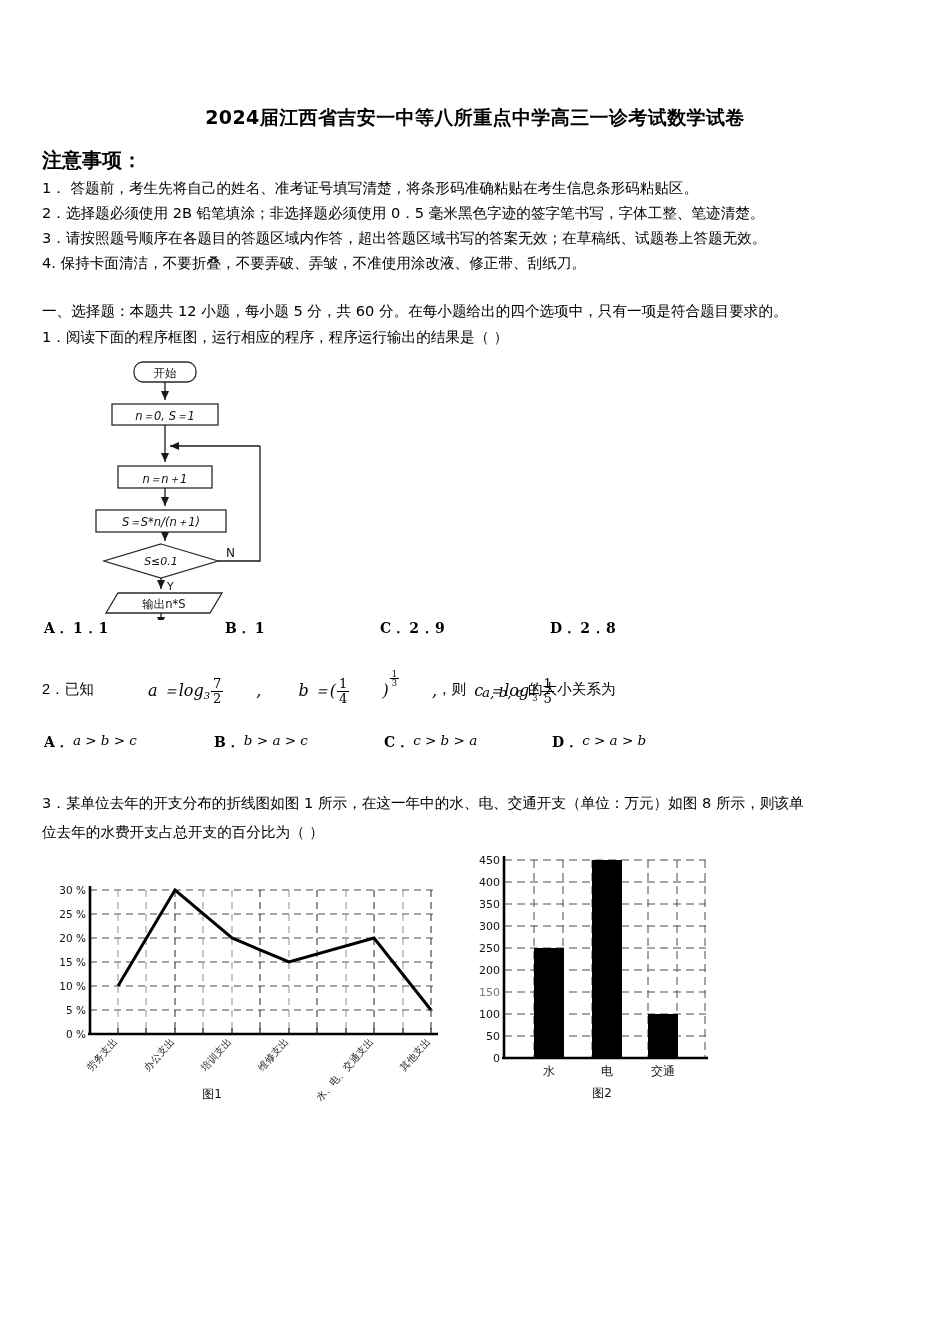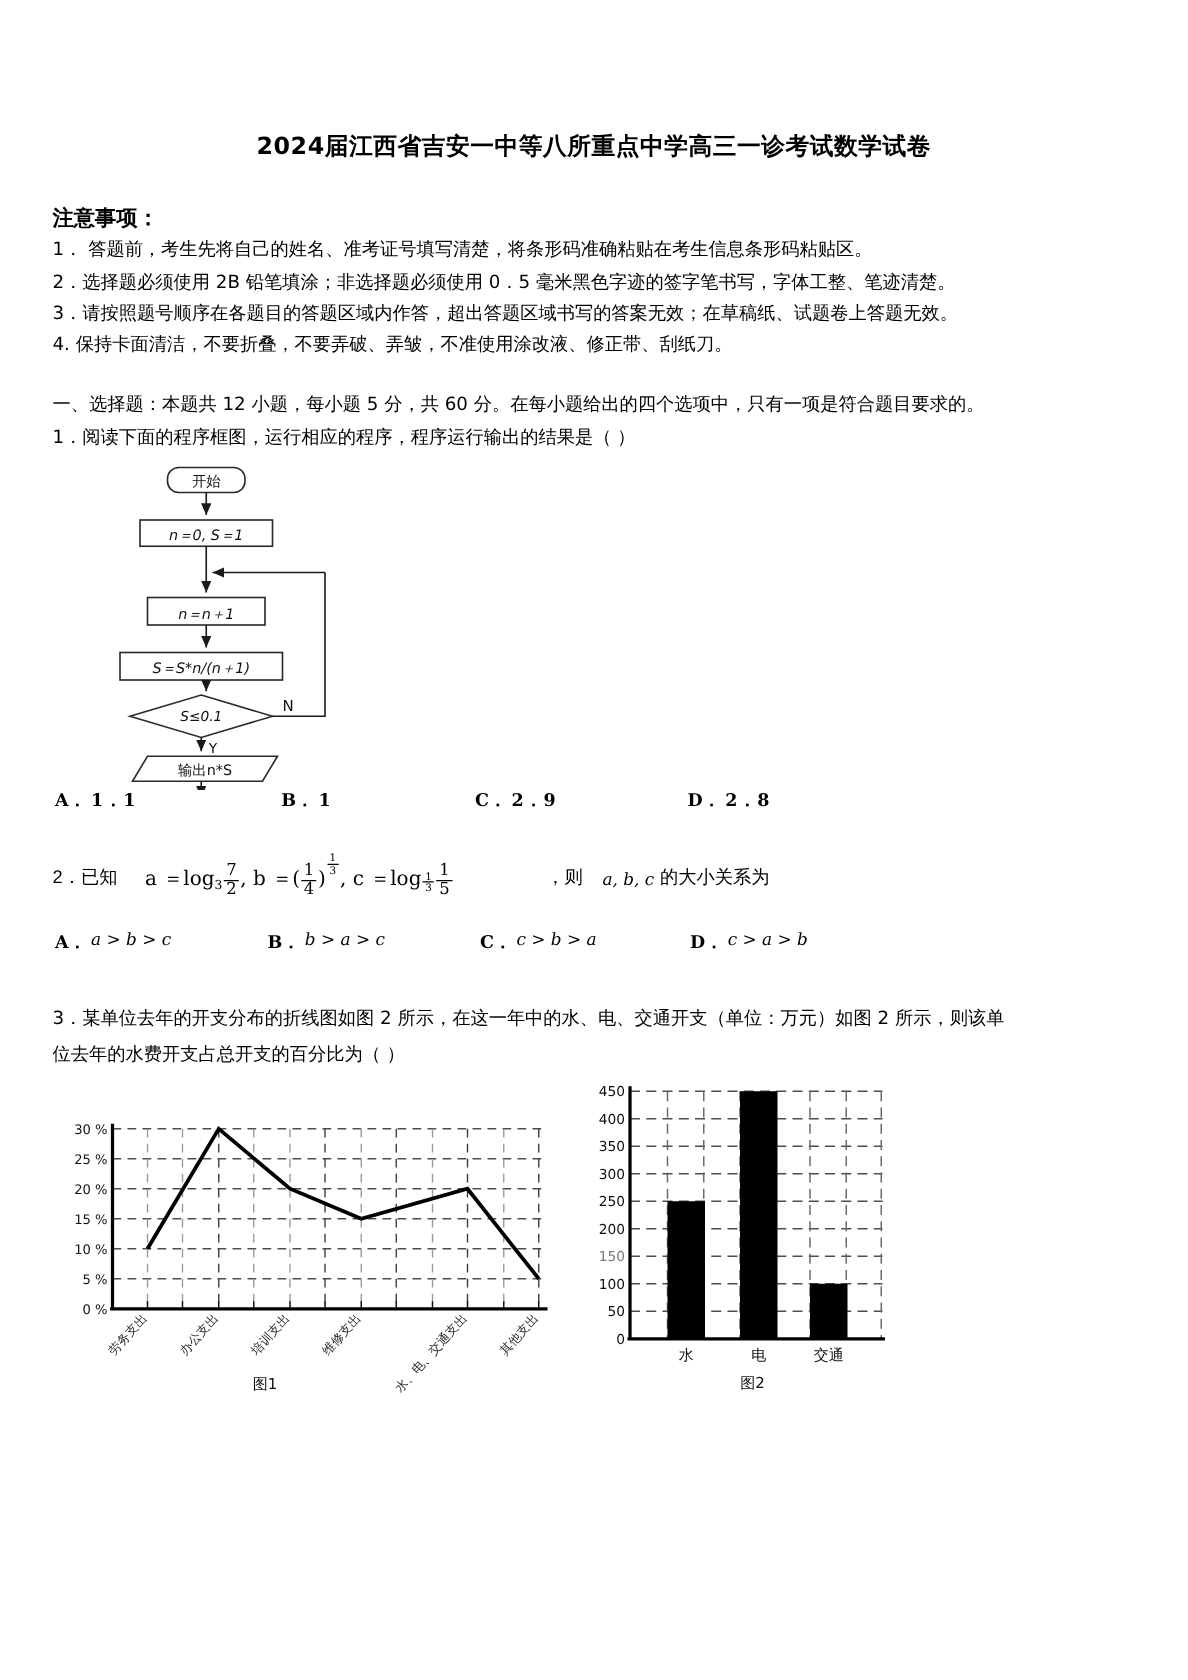--- a/index.html
+++ b/index.html
@@ -14,21 +14,21 @@
   .inner{position:absolute;left:42px;top:0;width:866px;}
 
   
   .doc-title{
     text-align:center;font-weight:bold;font-size:19px;
     font-family:"DejaVu Sans","Liberation Sans",sans-serif;
     letter-spacing:.4px;margin-top:106px;line-height:1.2;
   }
 
   
-  .notice-head{font-weight:bold;font-size:17px;margin-top:34px;line-height:1.45;
+  .notice-head{font-weight:bold;font-size:20px;margin-top:17px;line-height:1.45;
      font-family:"DejaVu Sans","Liberation Sans",sans-serif;}
   .notice-list{list-style:none;margin:0;padding:0;}
   .notice-list li{font-size:14.6px;line-height:1.72;white-space:nowrap;
      font-family:"DejaVu Sans","Liberation Sans",sans-serif;}
 
   .section-head{font-size:14.6px;line-height:1.7;margin-top:24px;white-space:nowrap;
      font-family:"DejaVu Sans","Liberation Sans",sans-serif;}
 
   .q-text{font-size:14.6px;line-height:1.75;
      font-family:"DejaVu Sans","Liberation Sans",sans-serif;}
@@ -51,21 +51,21 @@
 
   
   .charts{position:relative;height:270px;margin-top:4px;}
   .chart1{position:absolute;left:0px;top:0px;}
   .chart2{position:absolute;left:420px;top:-8px;}
 
   svg{display:block;}
   svg text{font-family:"DejaVu Sans","Liberation Sans",sans-serif;}
 
   
-  .mi{font-family:"DejaVu Serif","Liberation Serif",serif;}
+  .mi{font-style:italic;font-family:"DejaVu Serif","Liberation Serif",serif;margin-left:32px;}
   .frac{display:inline-block;vertical-align:middle;text-align:center;line-height:1.05;
         font-size:.82em;margin:0 1px;}
   .frac .num{display:block;border-bottom:1px solid #000;padding:0 2px;}
   .frac .den{display:block;padding:0 2px;}
   .sub{font-size:.62em;vertical-align:-.35em;}
   .mathline{font-size:16px;font-family:"DejaVu Serif","Liberation Serif",serif;}
 </style>
 </head>
 <body>
 
@@ -155,21 +155,21 @@
     <span style="position:absolute;left:486px;top:18px;font-size:14.6px;font-family:'DejaVu Sans','Liberation Sans',sans-serif;">的大小关系为</span>
   </div>
 
   <div class="opts" style="margin-top:22px;">
     <div class="opt opt-math" style="left:2px;"><span class="lab">A．</span><span class="val">a &gt; b &gt; c</span></div>
     <div class="opt opt-math" style="left:172px;"><span class="lab">B．</span><span class="val">b &gt; a &gt; c</span></div>
     <div class="opt opt-math" style="left:342px;"><span class="lab">C．</span><span class="val">c &gt; b &gt; a</span></div>
     <div class="opt opt-math" style="left:510px;"><span class="lab">D．</span><span class="val">c &gt; a &gt; b</span></div>
   </div>
 
-  <div class="q3-text">3．某单位去年的开支分布的折线图如图 2 所示，在这一年中的水、电、交通开支（单位：万元）如图 2 所示，则该单</div>
+  <div class="q3-text">3．某单位去年的开支分布的折线图如图 1 所示，在这一年中的水、电、交通开支（单位：万元）如图 8 所示，则该单</div>
   <div class="q3-text" style="margin-top:0;">位去年的水费开支占总开支的百分比为（    ）</div>
 
   <div class="charts">
 
     <div class="chart1">
       <svg width="400" height="255" viewBox="0 0 400 255">
 
         <g stroke="#4d4d4d" stroke-width="1.1" stroke-dasharray="7,5">
           <line x1="48" y1="40" x2="392" y2="40"></line>
           <line x1="48" y1="64" x2="392" y2="64"></line>

